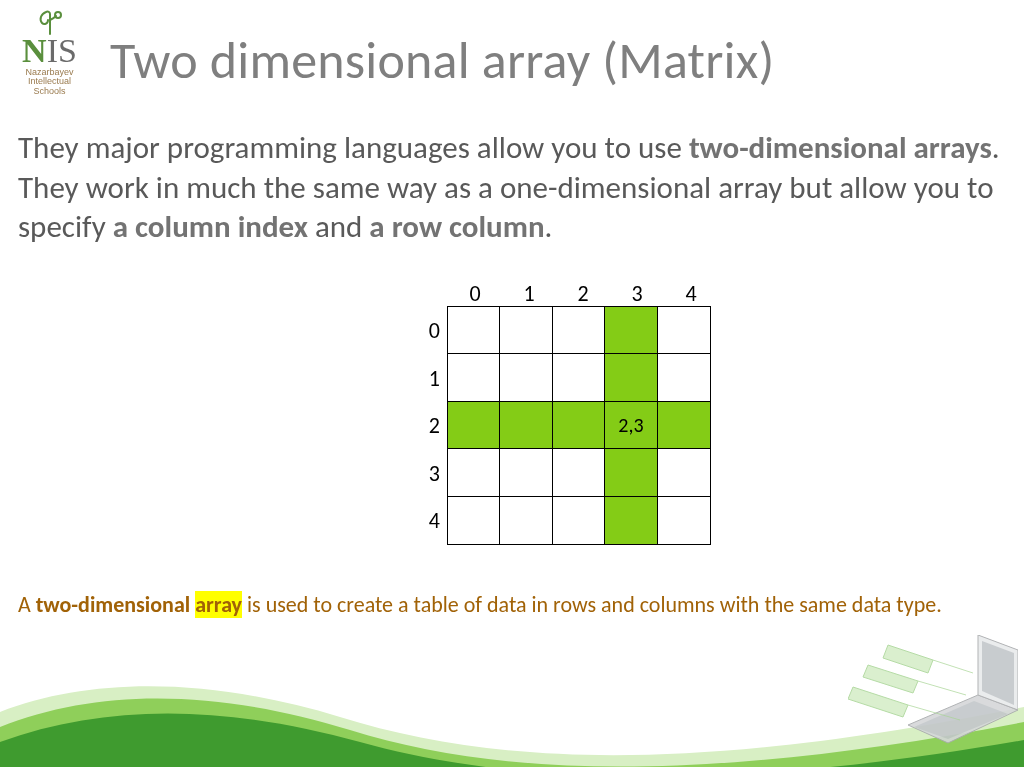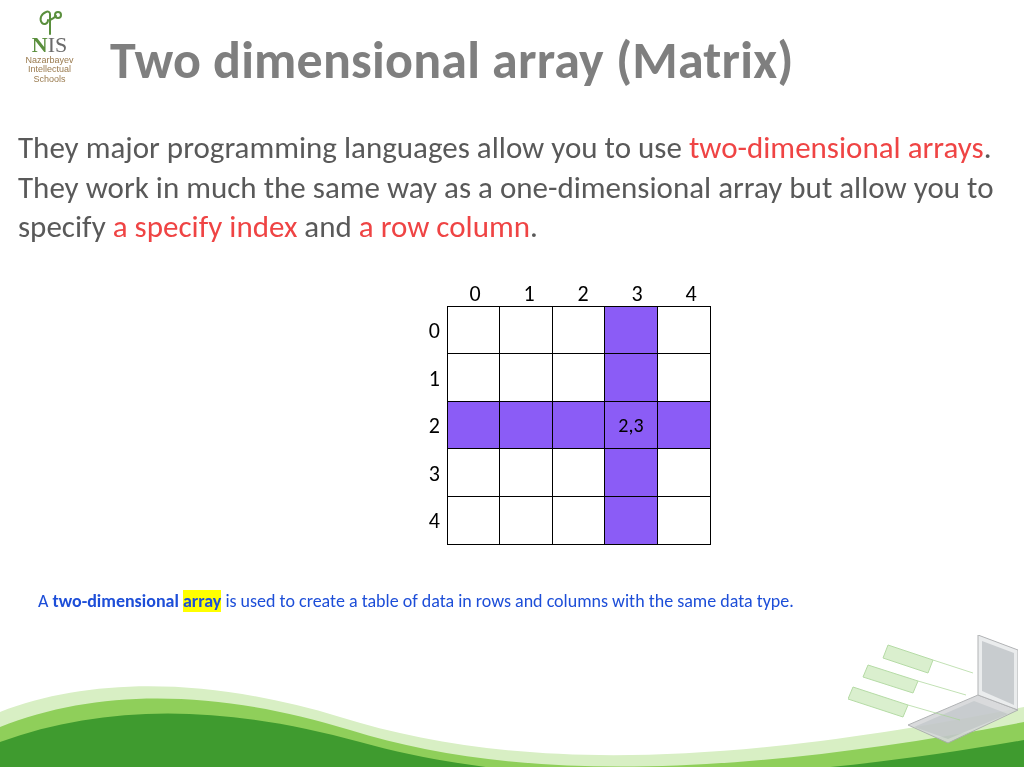--- a/index.html
+++ b/index.html
@@ -21,51 +21,51 @@
     line-height: 1;
   }
   .logo-swirl {
     color: #5a8f3d;
     font-size: 30px;
     line-height: 24px;
     height: 24px;
   }
   .logo-nis {
     font-family: Georgia, "Times New Roman", serif;
-    font-size: 22px;
+    font-size: 34px;
     color: #6b6b6b;
     letter-spacing: 0px;
     font-weight: normal;
   }
   .logo-nis .n-first { color: #5a8f3d; font-weight: bold; }
   .logo-sub {
     font-family: Liberation Sans, sans-serif;
     font-size: 9px;
     color: #9a7b4f;
     line-height: 1.05;
   }
   .title {
     position: absolute;
     top: 28px;
     left: 110px;
     font-size: 52px;
-    font-weight: 700;
+    font-weight: 400;
     color: #7f7f7f;
     letter-spacing: 0.2px;
   }
   .para1 {
     position: absolute;
     top: 128px;
     left: 18px;
     right: 18px;
     font-size: 31px;
     line-height: 1.28;
     color: #595959;
   }
-  .para1 b { color: #ef4444; font-weight: 400; }
+  .para1 b { color: #737373; font-weight: 700; }
   .grid {
     position: absolute;
     top: 280px;
     left: 420px;
   }
   .col-labels { display: flex; margin-left: 28px; }
   .col-labels span {
     width: 54px; text-align: center;
     font-size: 22px; color: #000;
   }
@@ -74,30 +74,29 @@
     width: 28px; text-align: right; padding-right: 8px;
     font-size: 22px; color: #000;
   }
   .cell {
     width: 54px; height: 49px;
     border: 1.5px solid #000;
     margin-left: -1.5px; margin-top: -1.5px;
     display: flex; align-items: center; justify-content: center;
     font-size: 20px; color: #000; background: #fff;
   }
-  .cell.shade { background: #8b5cf6; }
+  .cell.shade { background: #84cc16; }
   .para2 {
     position: absolute;
     top: 586px;
     left: 18px;
     right: 18px;
-    font-size: 18px;
+    font-size: 22px;
     line-height: 1.75;
-    color: #1d4ed8;
-    margin-left: 20px;
+    color: #a16207;
   }
   .para2 b { font-weight: 700; }
   .hl { background: #ffff00; }
   .footer-art {
     position: absolute;
     bottom: 0; left: 0; width: 1024px; height: 120px;
     pointer-events: none;
   }
   .wave {
     position: absolute; bottom: 0; left: 0; width: 1024px; height: 95px;
@@ -122,21 +121,21 @@
   <div class="logo-sub">
     <div>Nazarbayev</div>
     <div>Intellectual</div>
     <div>Schools</div>
   </div>
 </div>
 
 <h1 class="title">Two dimensional array (Matrix)</h1>
 
 <p class="para1">
-  <span>They major programming languages allow you to use </span><b>two-dimensional arrays</b><span>. They work in much the same way as a one-dimensional array but allow you to specify </span><b>a specify index</b><span> and </span><b>a row column</b><span>.</span>
+  <span>They major programming languages allow you to use </span><b>two-dimensional arrays</b><span>. They work in much the same way as a one-dimensional array but allow you to specify </span><b>a column index</b><span> and </span><b>a row column</b><span>.</span>
 </p>
 
 <div class="grid">
   <div class="col-labels">
     <span>0</span>
     <span>1</span>
     <span>2</span>
     <span>3</span>
     <span>4</span>
   </div>

